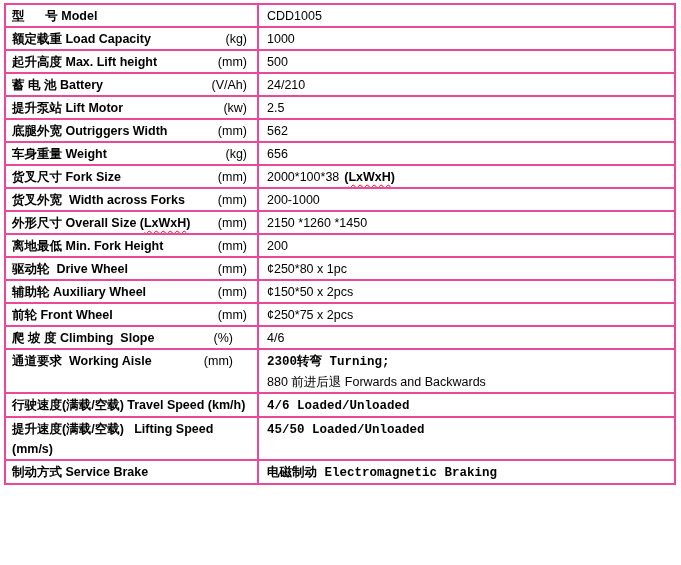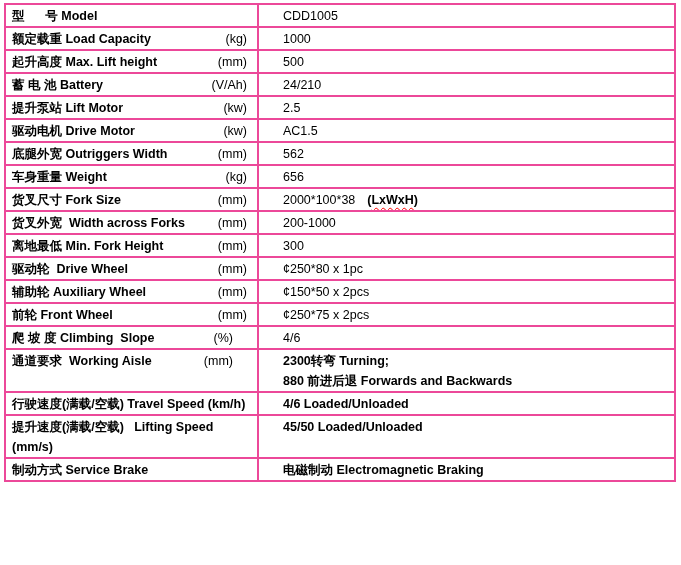--- a/index.html
+++ b/index.html
@@ -22,29 +22,29 @@
   col.c1 { width: 253px; }
   td {
     border: 2px solid #ec4899;
     vertical-align: top;
     padding: 1px 0 0 0;
     overflow: hidden;
   }
   tr.single td { height: 20px; }
   tr.tall td { height: 41px; }
   .label-cell { font-weight: bold; padding-left: 6px; padding-right: 10px; }
-  .value-cell { padding-left: 24px; padding-right: 6px; }
+  .value-cell { padding-left: 8px; padding-right: 6px; }
   .cell-line { line-height: 20px; white-space: pre-wrap; }
   .flexline { display: flex; justify-content: space-between; align-items: baseline; }
   .lab { flex: 0 1 auto; }
   .unit { flex: 0 0 auto; font-weight: normal; }
   .unit.inset { margin-right: 14px; }
-  .val.b { font-weight: bold; }
-  .line2b { font-weight: bold; }
-  .suffix { font-weight: bold; margin-left: 12px; }
+  .val.b { font-weight: bold; font-family: Liberation Mono, monospace; }
+  .line2b { font-weight: normal; }
+  .suffix { font-weight: bold; margin-left: 5px; }
   .squiggle {
     text-decoration-line: underline;
     text-decoration-style: wavy;
     text-decoration-color: #ff0000;
     text-decoration-thickness: 1px;
     text-underline-offset: 3px;
     text-decoration-skip-ink: none;
   }
 </style>
 </head>
@@ -92,28 +92,20 @@
         <tr class="single">
           <td class="label-cell">
             <div class="cell-line flexline"><span class="lab">提升泵站 Lift Motor</span><span class="unit">(kw)</span></div>
           </td>
           <td class="value-cell">
             <div class="cell-line"><span class="val">2.5</span></div>
           </td>
         </tr>
         <tr class="single">
           <td class="label-cell">
-            <div class="cell-line flexline"><span class="lab">驱动电机 Drive Motor</span><span class="unit">(kw)</span></div>
-          </td>
-          <td class="value-cell">
-            <div class="cell-line"><span class="val">AC1.5</span></div>
-          </td>
-        </tr>
-        <tr class="single">
-          <td class="label-cell">
             <div class="cell-line flexline"><span class="lab">底腿外宽 Outriggers Width</span><span class="unit">(mm)</span></div>
           </td>
           <td class="value-cell">
             <div class="cell-line"><span class="val">562</span></div>
           </td>
         </tr>
         <tr class="single">
           <td class="label-cell">
             <div class="cell-line flexline"><span class="lab">车身重量 Weight</span><span class="unit">(kg)</span></div>
           </td>
@@ -132,24 +124,32 @@
         <tr class="single">
           <td class="label-cell">
             <div class="cell-line flexline"><span class="lab">货叉外宽  Width across Forks</span><span class="unit">(mm)</span></div>
           </td>
           <td class="value-cell">
             <div class="cell-line"><span class="val">200-1000</span></div>
           </td>
         </tr>
         <tr class="single">
           <td class="label-cell">
+            <div class="cell-line flexline"><span class="lab">外形尺寸 Overall Size (<span class="squiggle">LxWxH</span>)</span><span class="unit">(mm)</span></div>
+          </td>
+          <td class="value-cell">
+            <div class="cell-line"><span class="val">2150 *1260 *1450</span></div>
+          </td>
+        </tr>
+        <tr class="single">
+          <td class="label-cell">
             <div class="cell-line flexline"><span class="lab">离地最低 Min. Fork Height</span><span class="unit">(mm)</span></div>
           </td>
           <td class="value-cell">
-            <div class="cell-line"><span class="val">300</span></div>
+            <div class="cell-line"><span class="val">200</span></div>
           </td>
         </tr>
         <tr class="single">
           <td class="label-cell">
             <div class="cell-line flexline"><span class="lab">驱动轮  Drive Wheel</span><span class="unit">(mm)</span></div>
           </td>
           <td class="value-cell">
             <div class="cell-line"><span class="val">¢250*80 x 1pc</span></div>
           </td>
         </tr>

